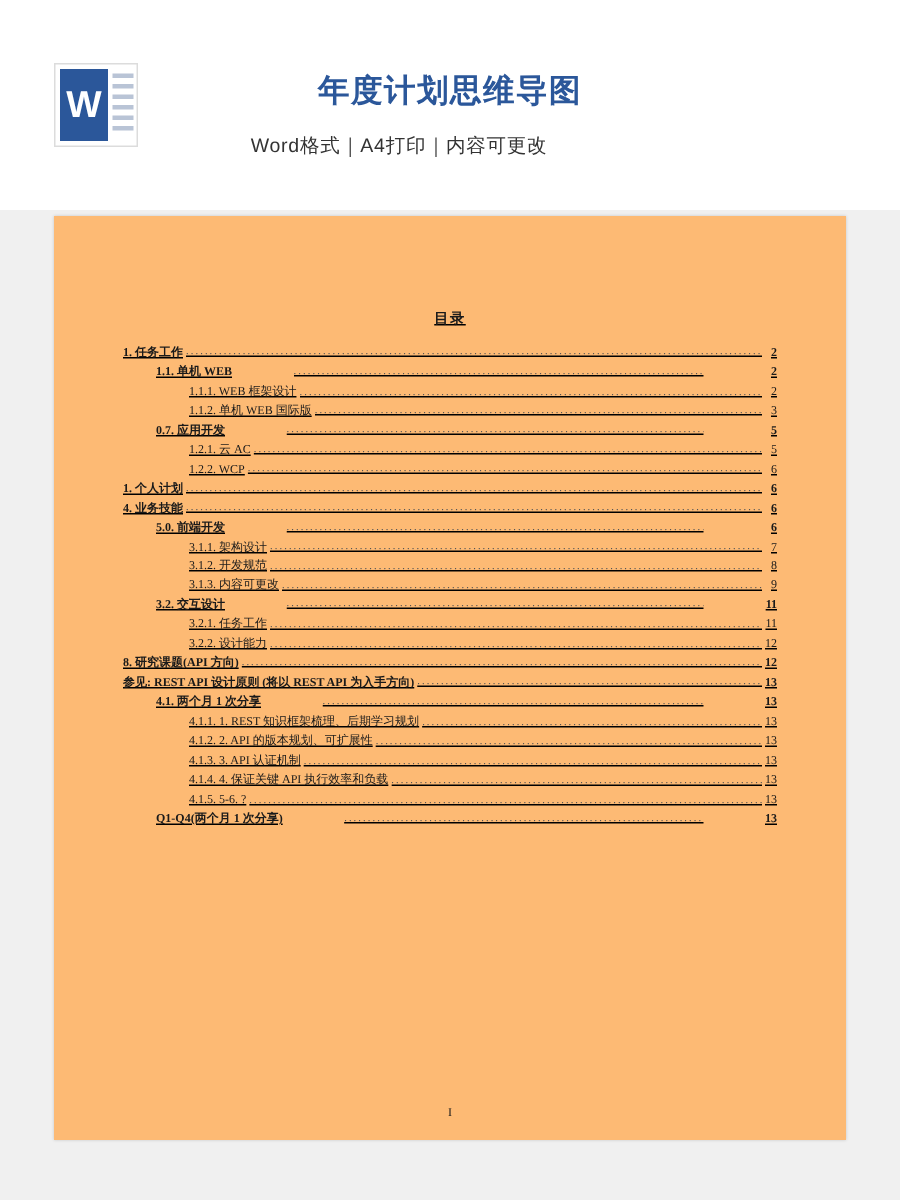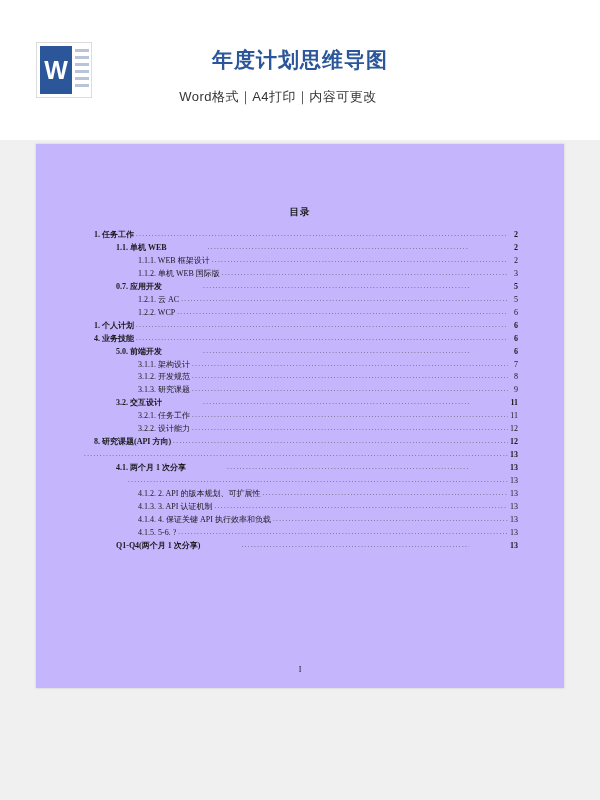--- a/index.html
+++ b/index.html
@@ -73,39 +73,40 @@
     width: 600px;
     text-align: center;
     font-family: "Liberation Sans", sans-serif;
     font-weight: bold;
     font-size: 21px;
     letter-spacing: 1px;
     color: #2b579a;
   }
   .doc-subtitle {
     position: absolute;
-    left: 12px;
+    left: 0;
     top: 88px;
     width: 532px;
     text-align: center;
     font-family: "Liberation Sans", sans-serif;
     font-size: 13px;
     color: #333333;
     letter-spacing: 0.5px;
   }
 
   
   .paper {
     position: absolute;
     left: 36px;
     top: 144px;
     width: 528px;
-    height: 544px;
-    background: #c4b5fd;
+    height: 616px;
+    background: #fdba74;
     box-shadow: 0 0 2px rgba(0,0,0,0.18);
+    text-decoration: underline;
   }
 
   .toc-title {
     margin: 62px 0 10px 0;
     text-align: center;
     font-family: "Liberation Sans", sans-serif;
     font-weight: bold;
     font-size: 9.5px;
     color: #1a1a1a;
     letter-spacing: 1px;
@@ -118,21 +119,20 @@
     display: flex;
     align-items: baseline;
     font-size: 8px;
     color: #1a1a1a;
     line-height: 1.62;
     white-space: nowrap;
   }
   .toc-row .txt {
     flex: 0 0 auto;
     font-family: "Liberation Serif", serif;
-    margin-left: 12px;
   }
   .toc-row .dots {
     flex: 1 1 auto;
     overflow: hidden;
     margin: 0 2px;
     position: relative;
     top: -1px;
     color: #555;
     letter-spacing: 1.4px;
     font-size: 7px;
@@ -140,21 +140,21 @@
   .toc-row .pg {
     flex: 0 0 auto;
     font-family: "Liberation Serif", serif;
     text-align: right;
     min-width: 8px;
   }
 
   
   .lvl1 { padding-left: 0px; }
   .lvl2 { padding-left: 22px; gap: 39px; }
-  .lvl3 { padding-left: 44px; }
+  .lvl3 { padding-left: 44px; align-items: flex-end; }
 
   .bold { font-weight: bold; }
 
   .page-number {
     position: absolute;
     left: 0;
     bottom: 14px;
     width: 528px;
     text-align: center;
     font-size: 8px;
@@ -242,21 +242,21 @@
           <span class="txt">3.1.1. 架构设计</span>
           <span class="dots">........................................................................................................................................................................................................</span>
           <span class="pg">7</span>
         </div>
         <div class="toc-row lvl3">
           <span class="txt">3.1.2. 开发规范</span>
           <span class="dots">........................................................................................................................................................................................................</span>
           <span class="pg">8</span>
         </div>
         <div class="toc-row lvl3">
-          <span class="txt">3.1.3. 研究课题</span>
+          <span class="txt">3.1.3. 内容可更改</span>
           <span class="dots">........................................................................................................................................................................................................</span>
           <span class="pg">9</span>
         </div>
         <div class="toc-row lvl2">
           <span class="txt bold">3.2. 交互设计</span>
           <span class="dots">........................................................................................................................................................................................................</span>
           <span class="pg bold">11</span>
         </div>
         <div class="toc-row lvl3">
           <span class="txt">3.2.1. 任务工作</span>
@@ -267,29 +267,31 @@
           <span class="txt">3.2.2. 设计能力</span>
           <span class="dots">........................................................................................................................................................................................................</span>
           <span class="pg">12</span>
         </div>
         <div class="toc-row lvl1">
           <span class="txt bold">8. 研究课题(API 方向)</span>
           <span class="dots">........................................................................................................................................................................................................</span>
           <span class="pg bold">12</span>
         </div>
         <div class="toc-row lvl1">
+          <span class="txt bold">参见: REST API 设计原则 (将以 REST API 为入手方向)</span>
           <span class="dots">........................................................................................................................................................................................................</span>
           <span class="pg bold">13</span>
         </div>
         <div class="toc-row lvl2">
           <span class="txt bold">4.1. 两个月 1 次分享</span>
           <span class="dots">........................................................................................................................................................................................................</span>
           <span class="pg bold">13</span>
         </div>
         <div class="toc-row lvl3">
+          <span class="txt">4.1.1. 1. REST 知识框架梳理、后期学习规划</span>
           <span class="dots">........................................................................................................................................................................................................</span>
           <span class="pg">13</span>
         </div>
         <div class="toc-row lvl3">
           <span class="txt">4.1.2. 2. API 的版本规划、可扩展性</span>
           <span class="dots">........................................................................................................................................................................................................</span>
           <span class="pg">13</span>
         </div>
         <div class="toc-row lvl3">
           <span class="txt">4.1.3. 3. API 认证机制</span>

